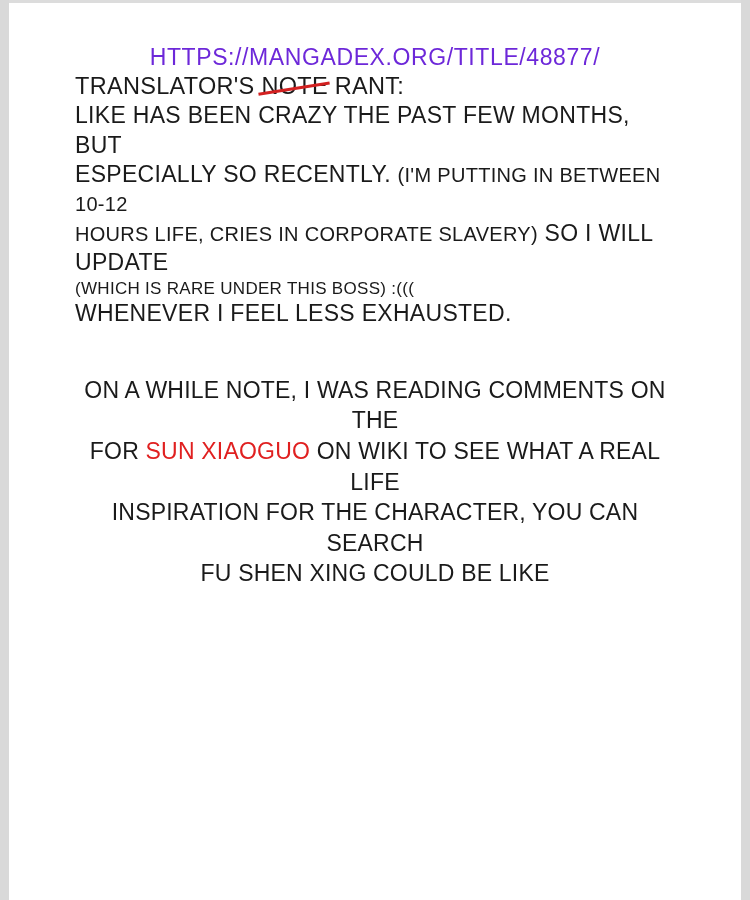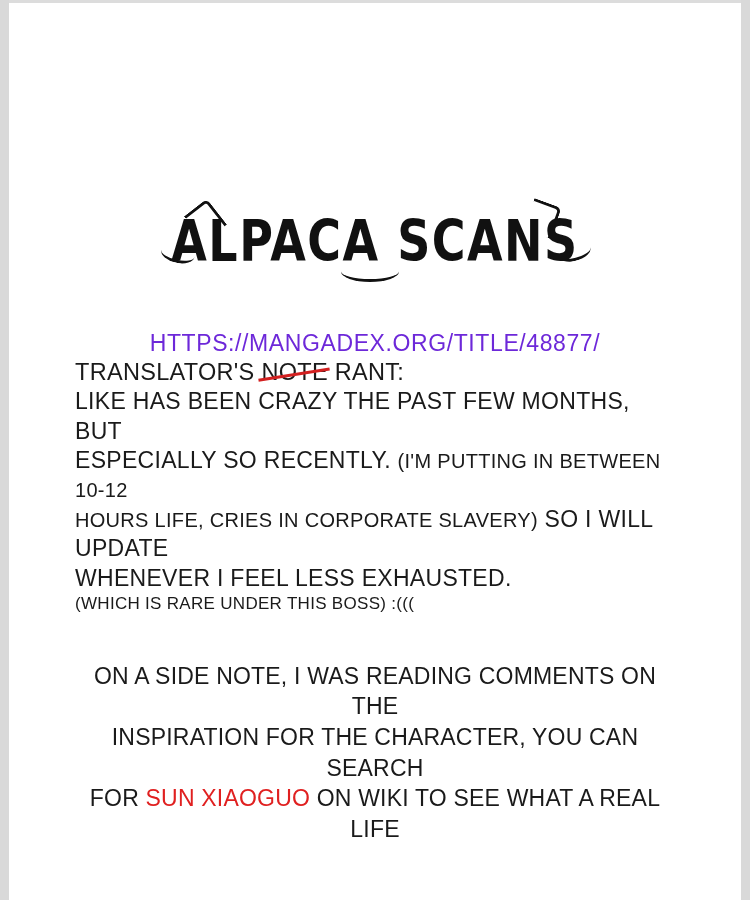--- a/index.html
+++ b/index.html
@@ -163,48 +163,41 @@
 </head>
 <body>
 
 <div class="page">
   <div class="edge-top"></div>
   <div class="edge-left"></div>
   <div class="edge-right"></div>
 
   <div class="content">
 
-    <div class="logo-block">
-      <span class="ear ear-left"></span>
-      <span class="ear ear-right"></span>
-      <span class="whisker whisker-left"></span>
-      <span class="whisker whisker-right"></span>
-      <span class="logo-text">ALPACA SCANS</span>
-      <span class="smile"></span>
-    </div>
 
     <div class="url">HTTPS://MANGADEX.ORG/TITLE/48877/</div>
 
     <div class="note-block">
       <div class="note-line big">
         <span>TRANSLATOR'S </span><span class="strike">NOTE</span><span> RANT:</span>
       </div>
       <div class="note-line">LIKE HAS BEEN CRAZY THE PAST FEW MONTHS, BUT</div>
       <div class="note-line">
         <span>ESPECIALLY SO RECENTLY. </span><span class="inline-small">(I'M PUTTING IN BETWEEN 10-12</span>
       </div>
       <div class="note-line">
         <span class="inline-small">HOURS LIFE, CRIES IN CORPORATE SLAVERY)</span><span> SO I WILL UPDATE</span>
       </div>
+      <div class="note-line small">(WHICH IS RARE UNDER THIS BOSS) :(((</div>
       <div class="note-line">WHENEVER I FEEL LESS EXHAUSTED.</div>
-      <div class="note-line small">(WHICH IS RARE UNDER THIS BOSS) :(((</div>
     </div>
 
     <div class="second-block">
-      <div>ON A SIDE NOTE, I WAS READING COMMENTS ON THE</div>
-      <div>INSPIRATION FOR THE CHARACTER, YOU CAN SEARCH</div>
+      <div>ON A WHILE NOTE, I WAS READING COMMENTS ON THE</div>
       <div>
         <span>FOR </span><span class="highlight">SUN XIAOGUO</span><span> ON WIKI TO SEE WHAT A REAL LIFE</span>
       </div>
+      <div>INSPIRATION FOR THE CHARACTER, YOU CAN SEARCH</div>
+      <div>FU SHEN XING COULD BE LIKE</div>
     </div>
 
   </div>
 </div>
 
 </body></html>

